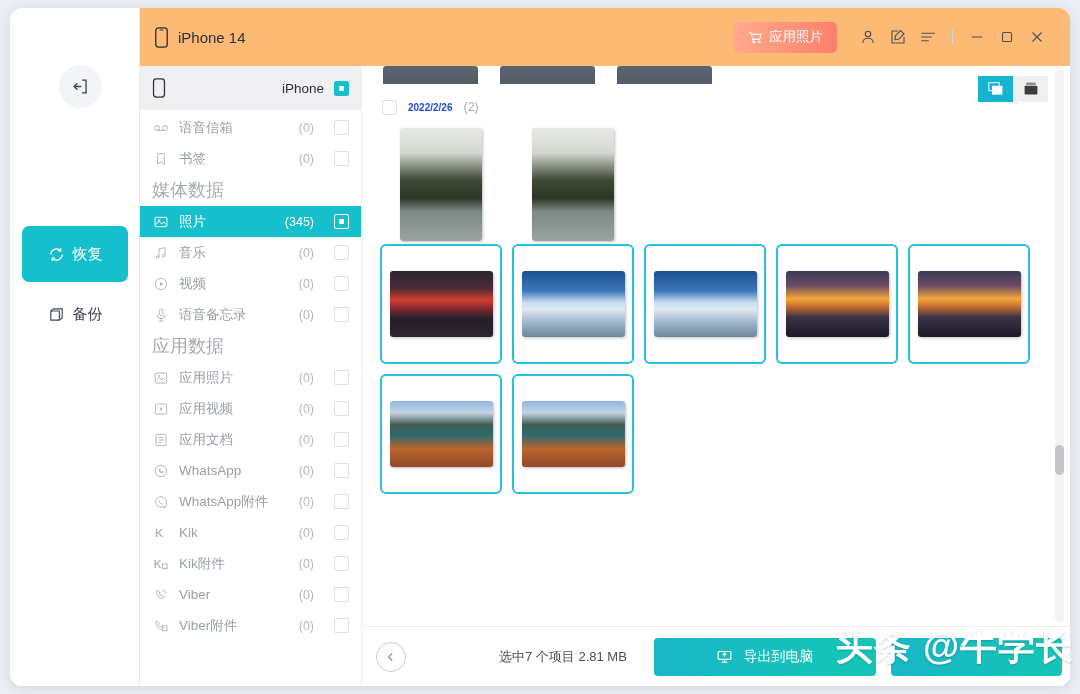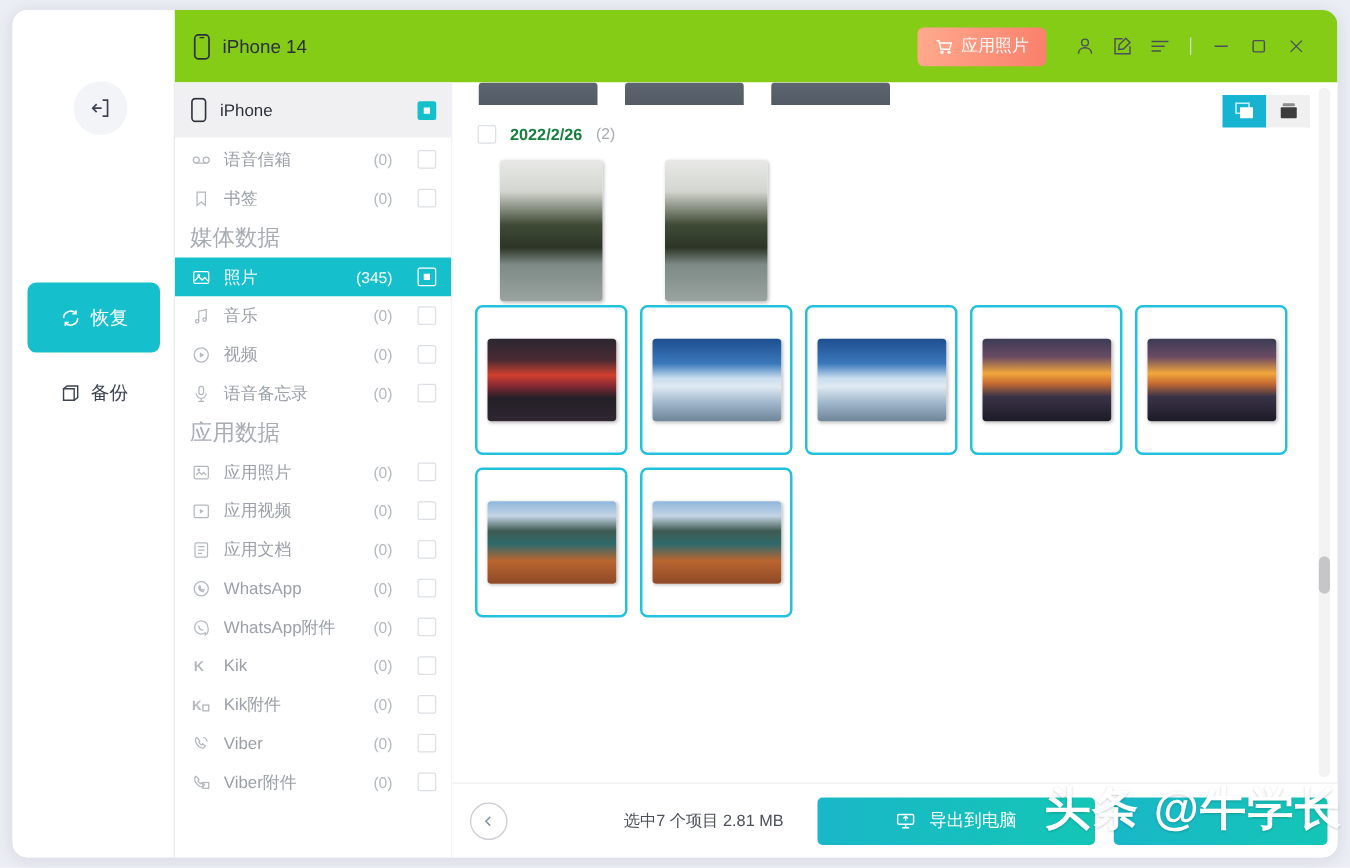--- a/index.html
+++ b/index.html
@@ -45,21 +45,21 @@
     position: absolute; left: 12px; top: 288px;
     width: 106px; height: 36px;
     display: flex; align-items: center; justify-content: center;
     gap: 8px; color: #3c4350; font-size: 15px; cursor: pointer;
   }
 
   
   .panel { flex: 1; display: flex; flex-direction: column; min-width: 0; position: relative; }
 
   .titlebar {
-    height: 58px; background: #84cc16;
+    height: 58px; background: #fdba74;
     display: flex; align-items: center; padding: 0 18px 0 14px;
     flex: 0 0 58px;
     justify-content: flex-end;
   }
   .dev-title { display: flex; align-items: center; gap: 9px; font-size: 15px; color: #2b303b; }
   .tb-spacer { flex: 1; }
   .buy-btn {
     height: 31px; padding: 0 14px; border-radius: 5px;
     background: linear-gradient(100deg,#ffaa8d 0%,#fa7f6b 100%);
     color: #fff; font-size: 13.5px;
@@ -81,21 +81,21 @@
     background: #fff;
     display: flex; flex-direction: column;
     min-height: 0;
   }
   .dev-head {
     height: 44px; background: #f0f0f2;
     display: flex; align-items: center; padding: 0 12px;
     gap: 10px; font-size: 13.5px; color: #2b303b; cursor: pointer;
     flex: 0 0 44px;
   }
-  .dev-head .nm { flex: 1; }
+  .dev-head .nm { flex: 1; text-align: right; }
 
   .nav-list { flex: 1; overflow: hidden; padding-top: 2px; }
   .nav-item {
     height: 31px; display: flex; align-items: center;
     padding: 0 12px; gap: 10px; font-size: 13.5px;
     color: #9aa0a8; cursor: pointer;
   }
   .nav-item .ico { width: 17px; display: flex; align-items: center; justify-content: center; color: #b3b8be; }
   .nav-item .lbl { flex: 1; }
   .nav-item .cnt { font-size: 12.5px; color: #b4b9bf; margin-right: 10px; }
@@ -132,21 +132,21 @@
     flex: 1; overflow: hidden; position: relative;
     padding: 0 24px 0 10px;
   }
   .row-clip { height: 18px; overflow: hidden; display: flex; gap: 22px; padding-left: 11px; }
   .clip-thumb { width: 95px; height: 58px; border-radius: 3px; }
 
   .date-head {
     display: flex; align-items: center; gap: 11px;
     height: 34px; padding-left: 10px; margin-top: 6px;
   }
-  .date-head .dt { font-size: 13px; color: #15803d; font-weight: bold; }
+  .date-head .dt { font-size: 10px; color: #1d4ed8; font-weight: bold; }
   .date-head .ct { font-size: 12.5px; color: #a7acb3; }
 
   .grid { display: flex; flex-wrap: wrap; gap: 10px; padding-left: 8px; }
   .card {
     width: 122px; height: 120px; border-radius: 6px;
     background: #fff; border: 2px solid transparent;
     display: flex; align-items: center; justify-content: center;
     cursor: pointer; box-shadow: 0 0 0 1px #eceef0;
   }
   .card.sel { border-color: #22c1dc; box-shadow: none; }

